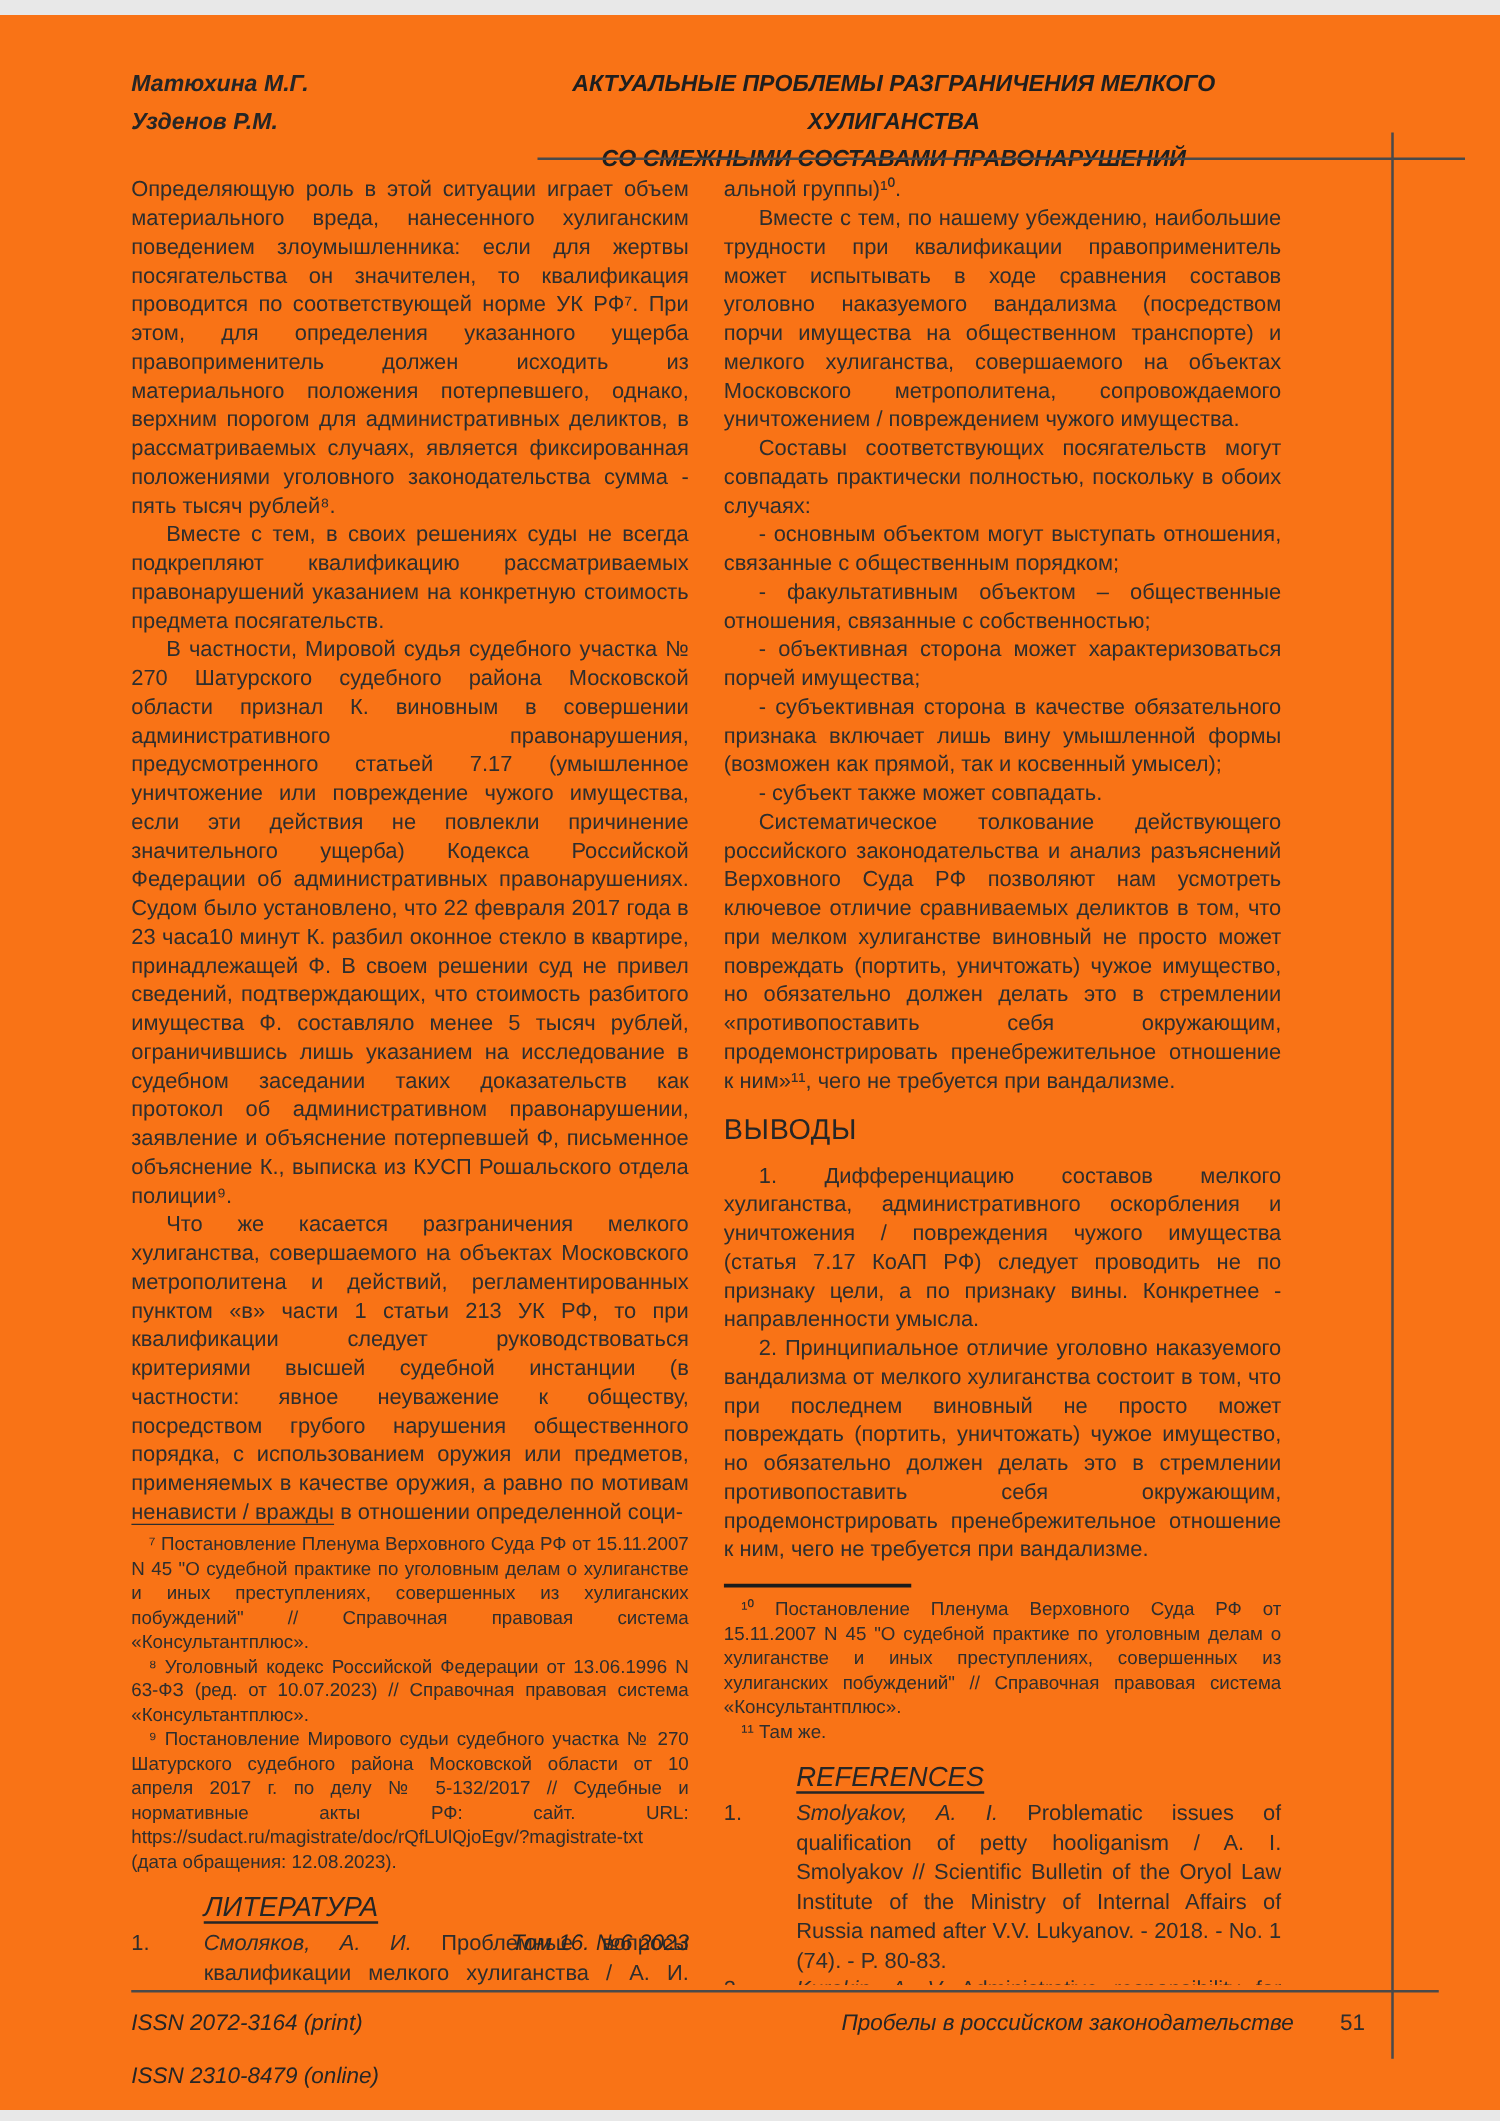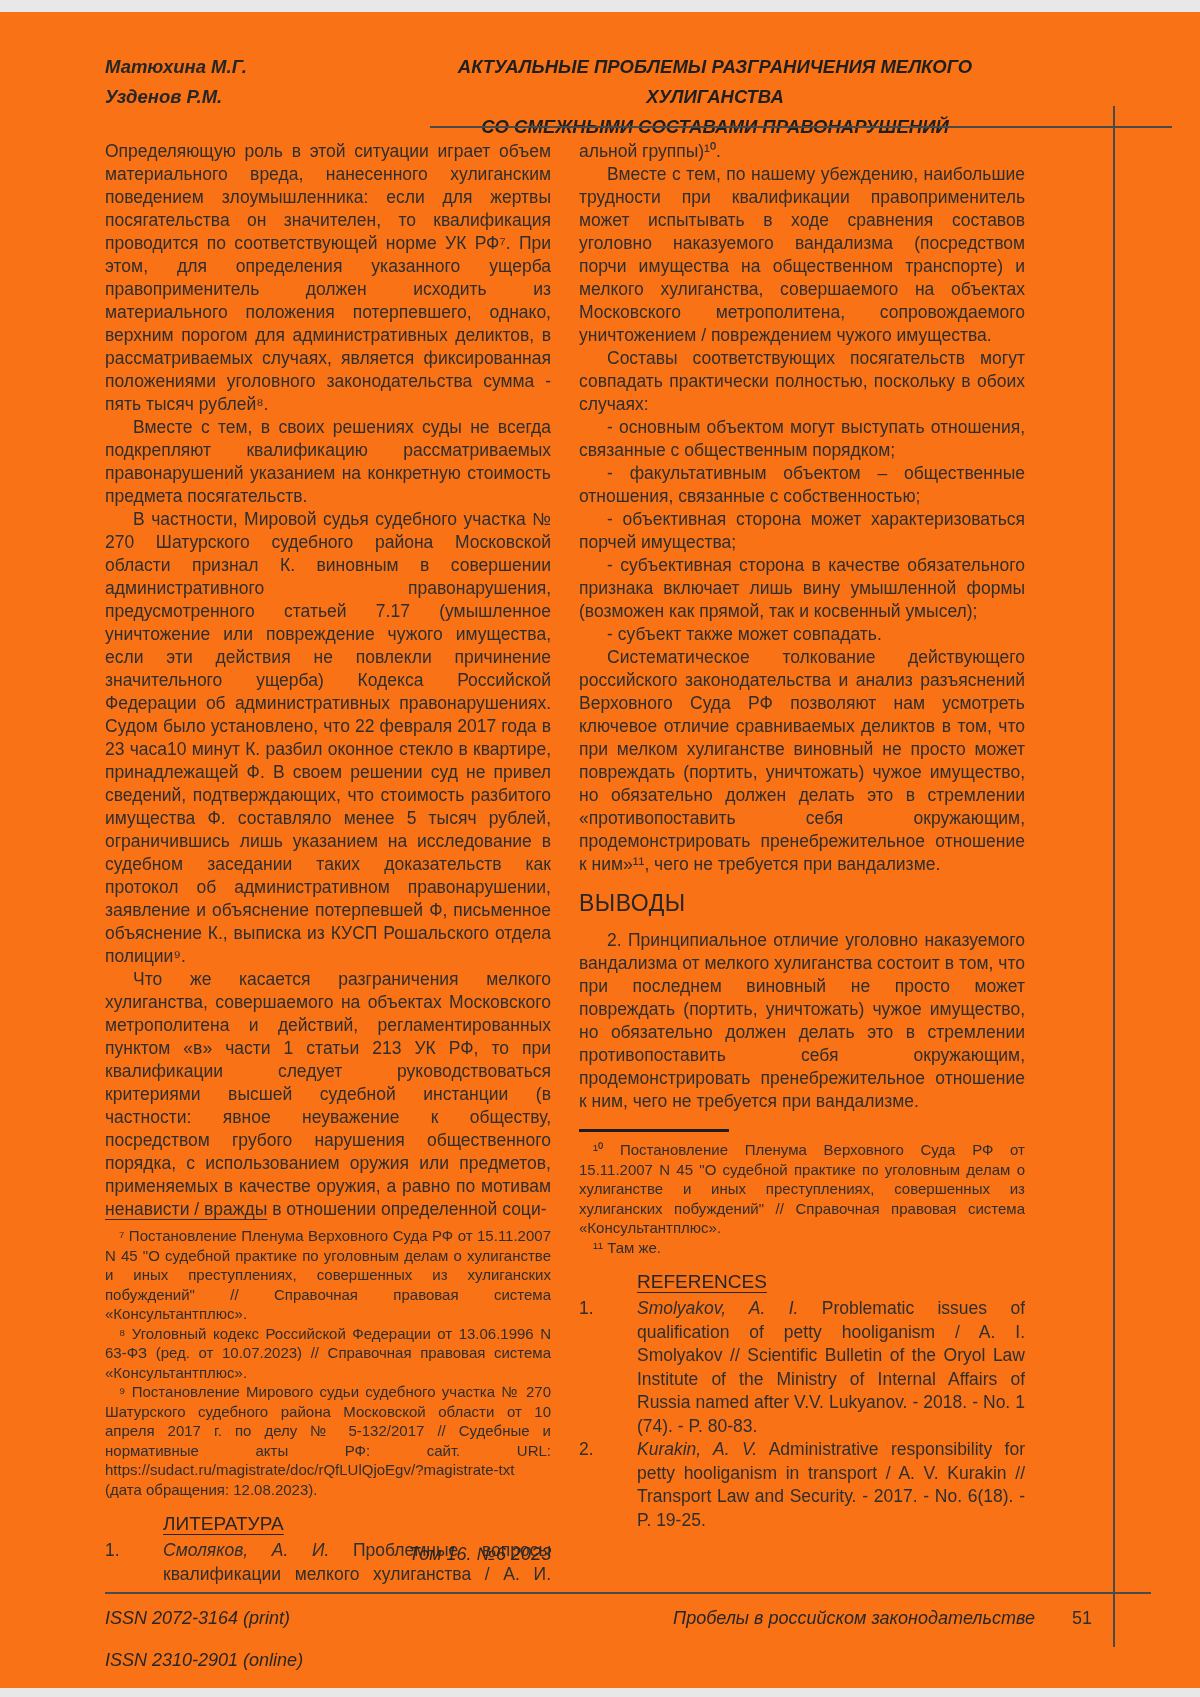--- a/index.html
+++ b/index.html
@@ -20,21 +20,21 @@
   .col-right { left:579px; }
   .col p { margin:0; font-size:17.5px; line-height:23px; text-align:justify; }
   p.indent { text-indent:28px; }
   .u { text-decoration:underline; text-underline-offset:4px; }
   
   .fn { margin-top:5px; }
   .fn p { font-size:15px; line-height:19.5px; text-align:justify; text-indent:14px; margin:0; }
   .fn-rule { width:150px; height:3px; background:#1c1c1c; margin:16px 0 8px 0; }
   
   .lit { margin-top:14px; }
-  .lit-head { font-size:19px; text-decoration:underline; text-underline-offset:4px; margin-left:58px; margin-bottom:4px; color:#262626; }
+  .lit-head { font-size:22px; font-style:italic; text-decoration:underline; text-underline-offset:4px; margin-left:58px; margin-bottom:4px; color:#262626; }
   .lit-item { display:flex; font-size:17.5px; line-height:23.5px; }
   .lit-item .num { flex:0 0 58px; }
   .lit-item .itxt { flex:1; text-align:justify; }
   .lit-item .iauthor { font-style:italic; }
   
   .concl-head { font-size:23px; font-weight:normal; color:#262626; margin:14px 0 12px 0; letter-spacing:0.5px; }
   
   .footer-rule { position:absolute; left:105px; top:1580px; width:1046px; height:2px; background:#4a4a4a; }
   .ft { position:absolute; font-size:18px; font-style:italic; color:#262626; white-space:nowrap; }
   .ft-issn-print  { left:105px; top:1596px; }
@@ -89,20 +89,21 @@
     <p class="indent">Вместе с тем, по нашему убеждению, наибольшие трудности при квалификации правоприменитель может испытывать в ходе сравнения составов уголовно наказуемого вандализма (посредством порчи имущества на общественном транспорте) и мелкого хулиганства, совершаемого на объектах Московского метрополитена, сопровождаемого уничтожением / повреждением чужого имущества.</p>
     <p class="indent">Составы соответствующих посягательств могут совпадать практически полностью, поскольку в обоих случаях:</p>
     <p class="indent">- основным объектом могут выступать отношения, связанные с общественным порядком;</p>
     <p class="indent">- факультативным объектом – общественные отношения, связанные с собственностью;</p>
     <p class="indent">- объективная сторона может характеризоваться порчей имущества;</p>
     <p class="indent">- субъективная сторона в качестве обязательного признака включает лишь вину умышленной формы (возможен как прямой, так и косвенный умысел);</p>
     <p class="indent">- субъект также может совпадать.</p>
     <p class="indent">Систематическое толкование действующего российского законодательства и анализ разъяснений Верховного Суда РФ позволяют нам усмотреть ключевое отличие сравниваемых деликтов в том, что при мелком хулиганстве виновный не просто может повреждать (портить, уничтожать) чужое имущество, но обязательно должен делать это в стремлении «противопоставить себя окружающим, продемонстрировать пренебрежительное отношение к ним»¹¹, чего не требуется при вандализме.</p>
 
     <div class="concl-head">ВЫВОДЫ</div>
+    <p class="indent">1. Дифференциацию составов мелкого хулиганства, административного оскорбления и уничтожения / повреждения чужого имущества (статья 7.17 КоАП РФ) следует проводить не по признаку цели, а по признаку вины. Конкретнее - направленности умысла.</p>
     <p class="indent">2. Принципиальное отличие уголовно наказуемого вандализма от мелкого хулиганства состоит в том, что при последнем виновный не просто может повреждать (портить, уничтожать) чужое имущество, но обязательно должен делать это в стремлении противопоставить себя окружающим, продемонстрировать пренебрежительное отношение к ним, чего не требуется при вандализме.</p>
 
     <div class="fn-rule"></div>
     <div class="fn">
       <p>¹⁰ Постановление Пленума Верховного Суда РФ от 15.11.2007 N 45 "О судебной практике по уголовным делам о хулиганстве и иных преступлениях, совершенных из хулиганских побуждений" // Справочная правовая система «Консультантплюс».</p>
       <p>¹¹ Там же.</p>
     </div>
 
     <div class="lit">
       <div class="lit-head">REFERENCES</div>
@@ -113,18 +114,18 @@
       <div class="lit-item">
         <span class="num">2.</span>
         <span class="itxt"><span class="iauthor">Kurakin, A. V.</span><span> Administrative responsibility for petty hooliganism in transport / A. V. Kurakin // Transport Law and Security. - 2017. - No. 6(18). - P. 19-25.</span></span>
       </div>
 
     </div>
   </div>
 
   <div class="footer-rule"></div>
   <div class="ft ft-issn-print">ISSN 2072-3164 (print)</div>
-  <div class="ft ft-issn-online">ISSN 2310-2901 (online)</div>
+  <div class="ft ft-issn-online">ISSN 2310-8479 (online)</div>
   <div class="ft ft-volume">Том 16. №6 2023</div>
   <div class="ft ft-journal">Пробелы в российском законодательстве</div>
   <div class="ft-page">51</div>
 
 </div>
 
 </body></html>

